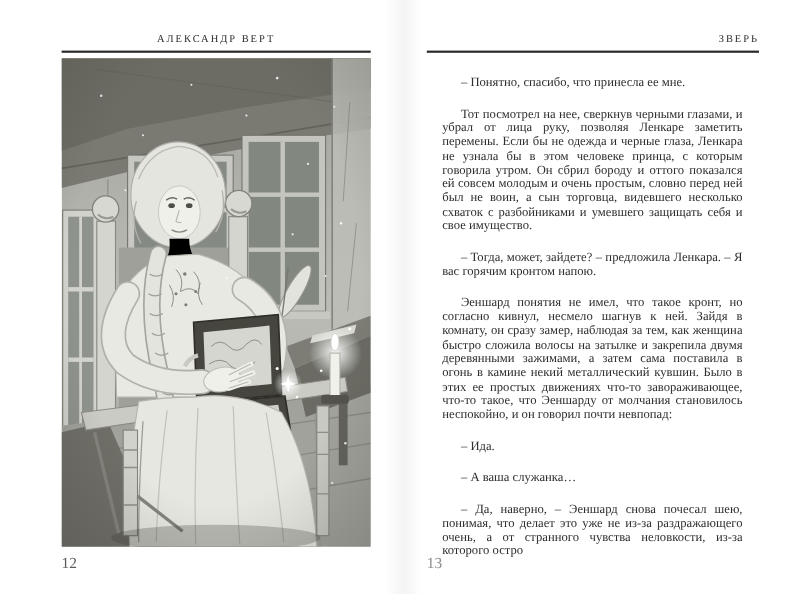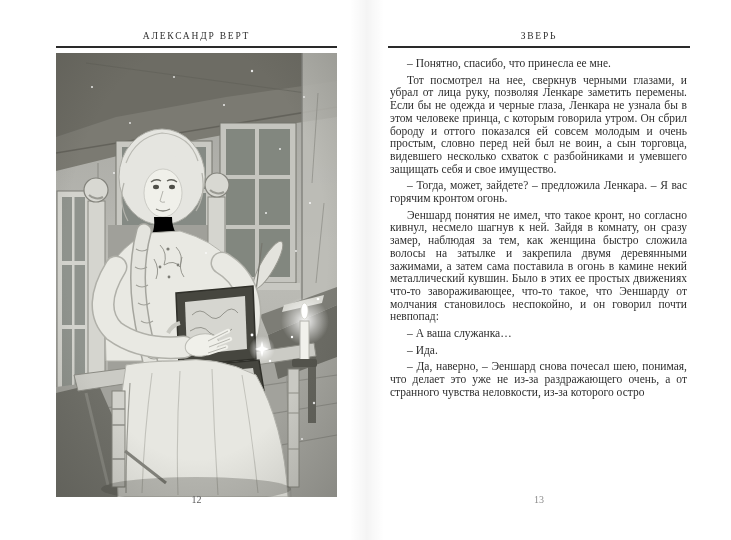--- a/index.html
+++ b/index.html
@@ -10,33 +10,33 @@
   .spread{position:absolute;inset:0;}
   .gutter-shadow{
     position:absolute;left:350px;top:0;width:34px;height:540px;
     background:linear-gradient(90deg,rgba(0,0,0,0) 0%,rgba(0,0,0,0.045) 50%,rgba(0,0,0,0) 100%);
   }
   .page-header{
     position:absolute;top:31px;text-align:center;
     font-size:9.5px;letter-spacing:1.8px;color:#2e2e2e;white-space:nowrap;
   }
   .header-left{left:56px;width:281px;}
-  .header-right{left:388px;width:302px;}
+  .header-right{left:388px;width:302px;text-align:right;}
   .rule{position:absolute;top:46px;height:2px;background:#2a2a2a;}
   .rule-left{left:56px;width:281px;}
   .rule-right{left:388px;width:302px;}
   .illustration{position:absolute;left:56px;top:53px;width:281px;height:444px;}
   .illustration svg{display:block;width:100%;height:100%;}
   .body-text{
     position:absolute;left:386px;top:53px;width:305px;
     font-size:11.5px;line-height:12.7px;color:#2e2e2e;
     text-align:justify;hyphens:auto;-webkit-hyphens:auto;
   }
-  .body-text p{margin:4px;text-indent:17px;}
-  .page-number{position:absolute;top:494px;text-align:center;font-size:10px;}
+  .body-text p{margin:16px;text-indent:17px;}
+  .page-number{position:absolute;top:505px;font-size:14px;}
   .pn-left{left:56px;width:281px;color:#5a5a5a;}
   .pn-right{left:388px;width:302px;color:#8b8b8b;}
 </style>
 </head>
 <body>
 
 <div class="spread">
 
   <div class="gutter-shadow"></div>
 
@@ -230,22 +230,22 @@
 
   <div class="page-number pn-left">12</div>
 
   <div class="page-header header-right">ЗВЕРЬ</div>
   <div class="rule rule-right"></div>
 
   <div class="body-text" lang="ru">
 
   <p class="para">– Понятно, спасибо, что принесла ее мне.</p>
       <p class="para">Тот посмотрел на нее, сверкнув черными глазами, и убрал от лица руку, позволяя Ленкаре заметить перемены. Если бы не одежда и черные глаза, Ленкара не узнала бы в этом человеке принца, с которым говорила утром. Он сбрил бороду и оттого показался ей совсем молодым и очень простым, словно перед ней был не воин, а сын торговца, видевшего несколько схваток с разбойниками и умевшего защищать себя и свое имущество.</p>
-      <p class="para">– Тогда, может, зайдете? – предложила Ленкара. – Я вас горячим кронтом огонь.</p>
+      <p class="para">– Тогда, может, зайдете? – предложила Ленкара. – Я вас горячим кронтом напою.</p>
       <p class="para">Эеншард понятия не имел, что такое кронт, но согласно кивнул, несмело шагнув к ней. Зайдя в комнату, он сразу замер, наблюдая за тем, как женщина быстро сложила волосы на затылке и закрепила двумя деревянными зажимами, а затем сама поставила в огонь в камине некий металлический кувшин. Было в этих ее простых движениях что-то завораживающее, что-то такое, что Эеншарду от молчания становилось неспокойно, и он говорил почти невпопад:</p>
+      <p class="para">– Ида.</p>
       <p class="para">– А ваша служанка…</p>
-      <p class="para">– Ида.</p>
       <p class="para">– Да, наверно, – Эеншард снова почесал шею, понимая, что делает это уже не из-за раздражающего очень, а от странного чувства неловкости, из-за которого остро</p>
     </div>
 
   <div class="page-number pn-right">13</div>
 
 </div>
 
 </body></html>

